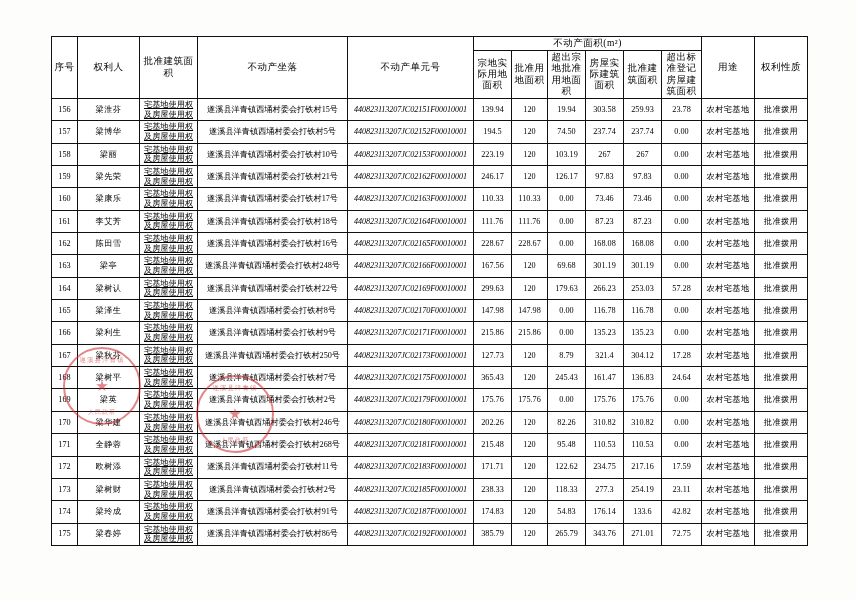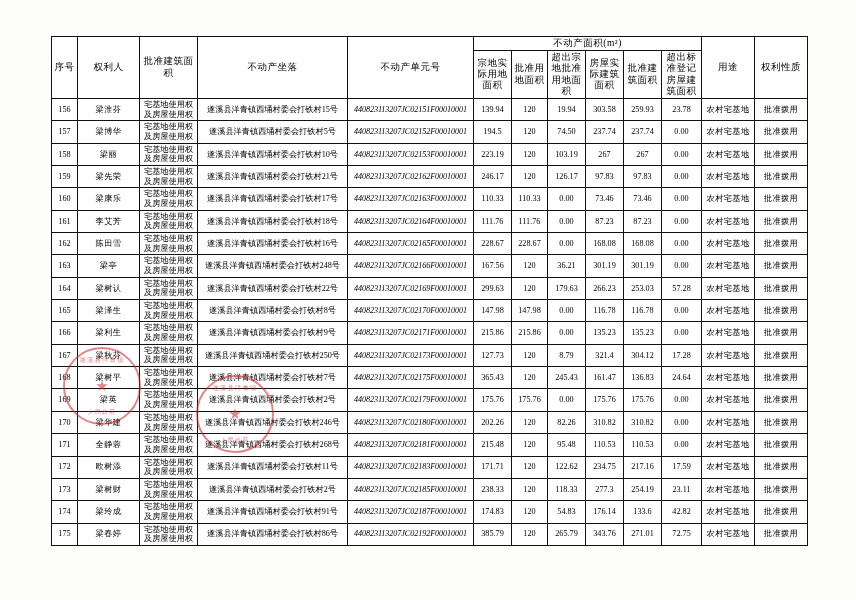--- a/index.html
+++ b/index.html
@@ -60,20 +60,21 @@
     font-size: 9px;
   }
   td.owner {
     font-size: 9.6px;
     letter-spacing: 0.5px;
   }
   td.rtype {
     font-size: 7.6px;
     line-height: 1.22;
     letter-spacing: 0px;
+    text-decoration: underline;
   }
   td.addr {
     font-size: 8.4px;
     letter-spacing: 0px;
     white-space: nowrap;
   }
   td.unitno {
     font-family: "Liberation Serif", serif;
     font-size: 8.1px;
     letter-spacing: -0.1px;
@@ -290,21 +291,21 @@
             <td class="nature">批准拨用</td>
           </tr>
           <tr>
             <td class="idx">163</td>
             <td class="owner">梁亭</td>
             <td class="rtype">宅基地使用权及房屋使用权</td>
             <td class="addr">遂溪县洋青镇西埇村委会打铁村248号</td>
             <td class="unitno">440823113207JC02166F00010001</td>
             <td class="num">167.56</td>
             <td class="num">120</td>
-            <td class="num">36.21</td>
+            <td class="num">69.68</td>
             <td class="num">301.19</td>
             <td class="num">301.19</td>
             <td class="num">0.00</td>
             <td class="use">农村宅基地</td>
             <td class="nature">批准拨用</td>
           </tr>
           <tr>
             <td class="idx">164</td>
             <td class="owner">梁树认</td>
             <td class="rtype">宅基地使用权及房屋使用权</td>

